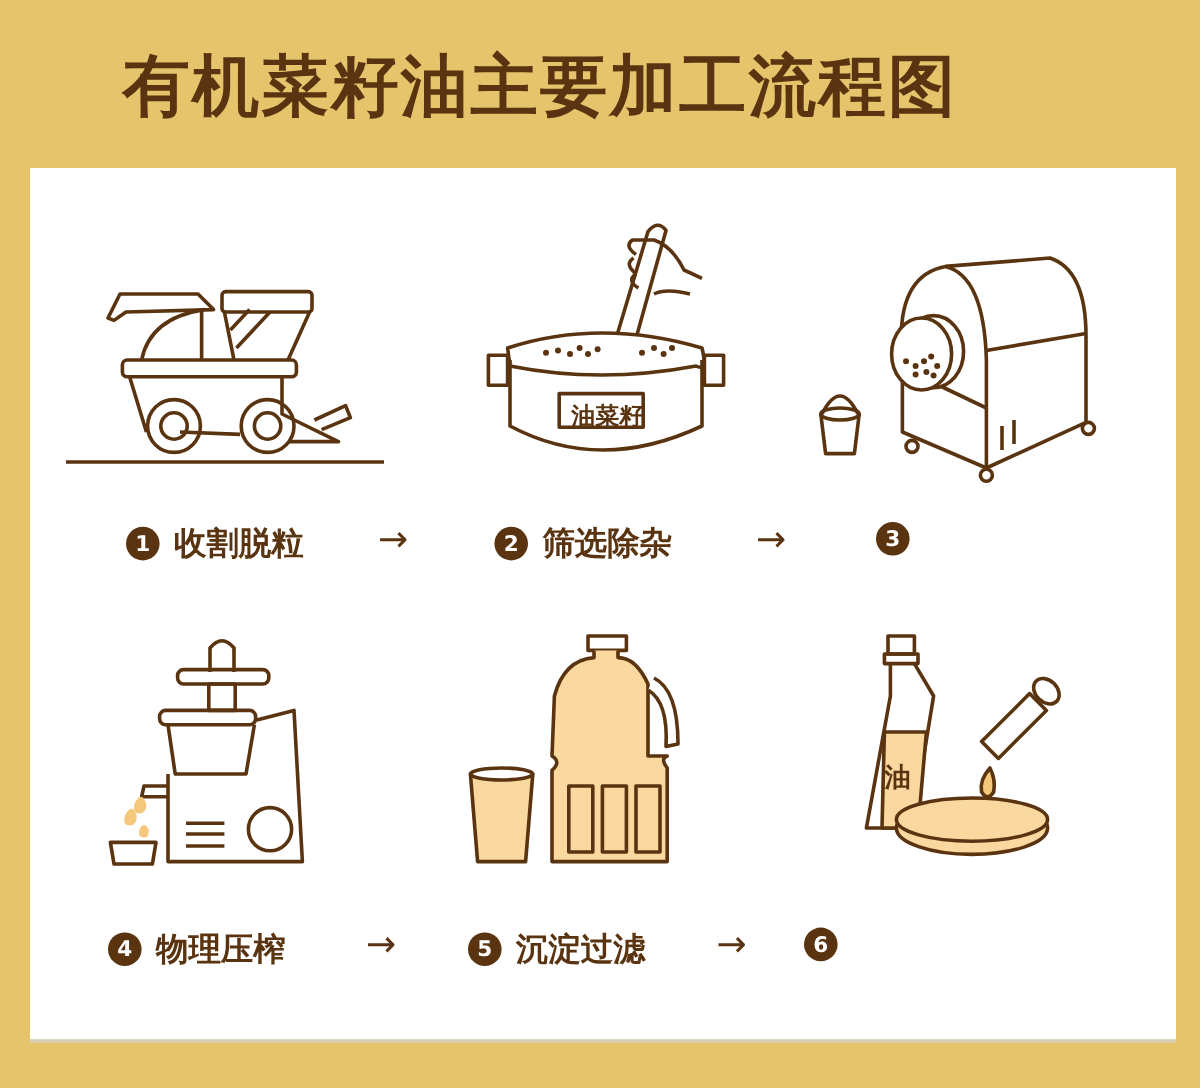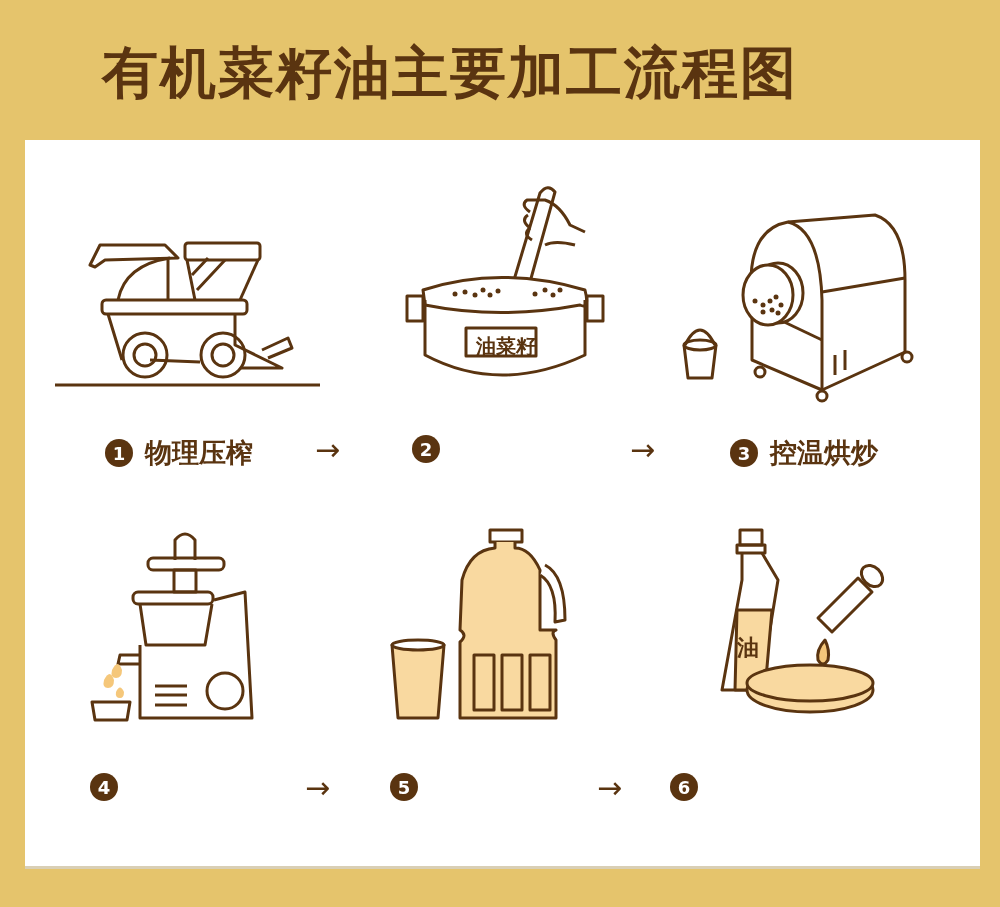--- a/index.html
+++ b/index.html
@@ -85,30 +85,30 @@
       <circle cx="763" cy="312" r="2.5"></circle>
       <circle cx="778" cy="313" r="2.5"></circle>
   </g>
   <path d="M685 345 Q700 315 715 345"></path>
   <ellipse cx="700" cy="345" rx="16" ry="5"></ellipse>
   <path d="M684 345 L688 378 L712 378 L716 345"></path>
 </svg>
 
 <div class="label" style="left:105px;top:435px;">
   <span class="num">1</span>
-  <span>物理压榨</span>
+  <span>收割脱粒</span>
 </div>
 <div class="arrow" style="left:315px;top:432px;">→</div>
 <div class="label" style="left:412px;top:435px;">
   <span class="num">2</span>
+  <span>筛选除杂</span>
 </div>
 <div class="arrow" style="left:630px;top:432px;">→</div>
 <div class="label" style="left:730px;top:435px;">
   <span class="num">3</span>
-  <span>控温烘炒</span>
 </div>
 
 <svg class="illus" style="left:85px;top:525px" width="175" height="200" viewBox="85 525 175 200" fill="none" stroke="#5A3410" stroke-width="3" stroke-linejoin="round">
   <path d="M175 560 L175 540 Q185 528 195 540 L195 560"></path>
   <rect x="148" y="558" width="76" height="12" rx="5"></rect>
   <rect x="174" y="570" width="22" height="22"></rect>
   <rect x="133" y="592" width="80" height="12" rx="5"></rect>
   <path d="M140 604 L146 645 L205 645 L212 604"></path>
   <path d="M214 600 L245 592 L252 718 L140 718 L140 645"></path>
   <path d="M140 655 L120 655 L118 664 L140 664"></path>
@@ -143,21 +143,23 @@
   <ellipse cx="810" cy="690" rx="63" ry="22" fill="#F9D9A0"></ellipse>
   <ellipse cx="810" cy="683" rx="63" ry="18" fill="#F9D9A0"></ellipse>
   <path d="M818 618 L858 578 L872 592 L832 632 Z"></path>
   <ellipse cx="872" cy="576" rx="12" ry="9" transform="rotate(45 872 576)"></ellipse>
   <path d="M825 640 Q830 650 828 660 Q823 668 818 660 Q816 650 825 640Z" fill="#F5C77A"></path>
 </svg>
 <div class="label" style="left:737px;top:633px;font-size:22px;">油</div>
 
 <div class="label" style="left:90px;top:773px;">
   <span class="num">4</span>
+  <span>物理压榨</span>
 </div>
 <div class="arrow" style="left:305px;top:770px;">→</div>
 <div class="label" style="left:390px;top:773px;">
   <span class="num">5</span>
+  <span>沉淀过滤</span>
 </div>
 <div class="arrow" style="left:597px;top:770px;">→</div>
 <div class="label" style="left:670px;top:773px;">
   <span class="num">6</span>
 </div>
 
 </body></html>

